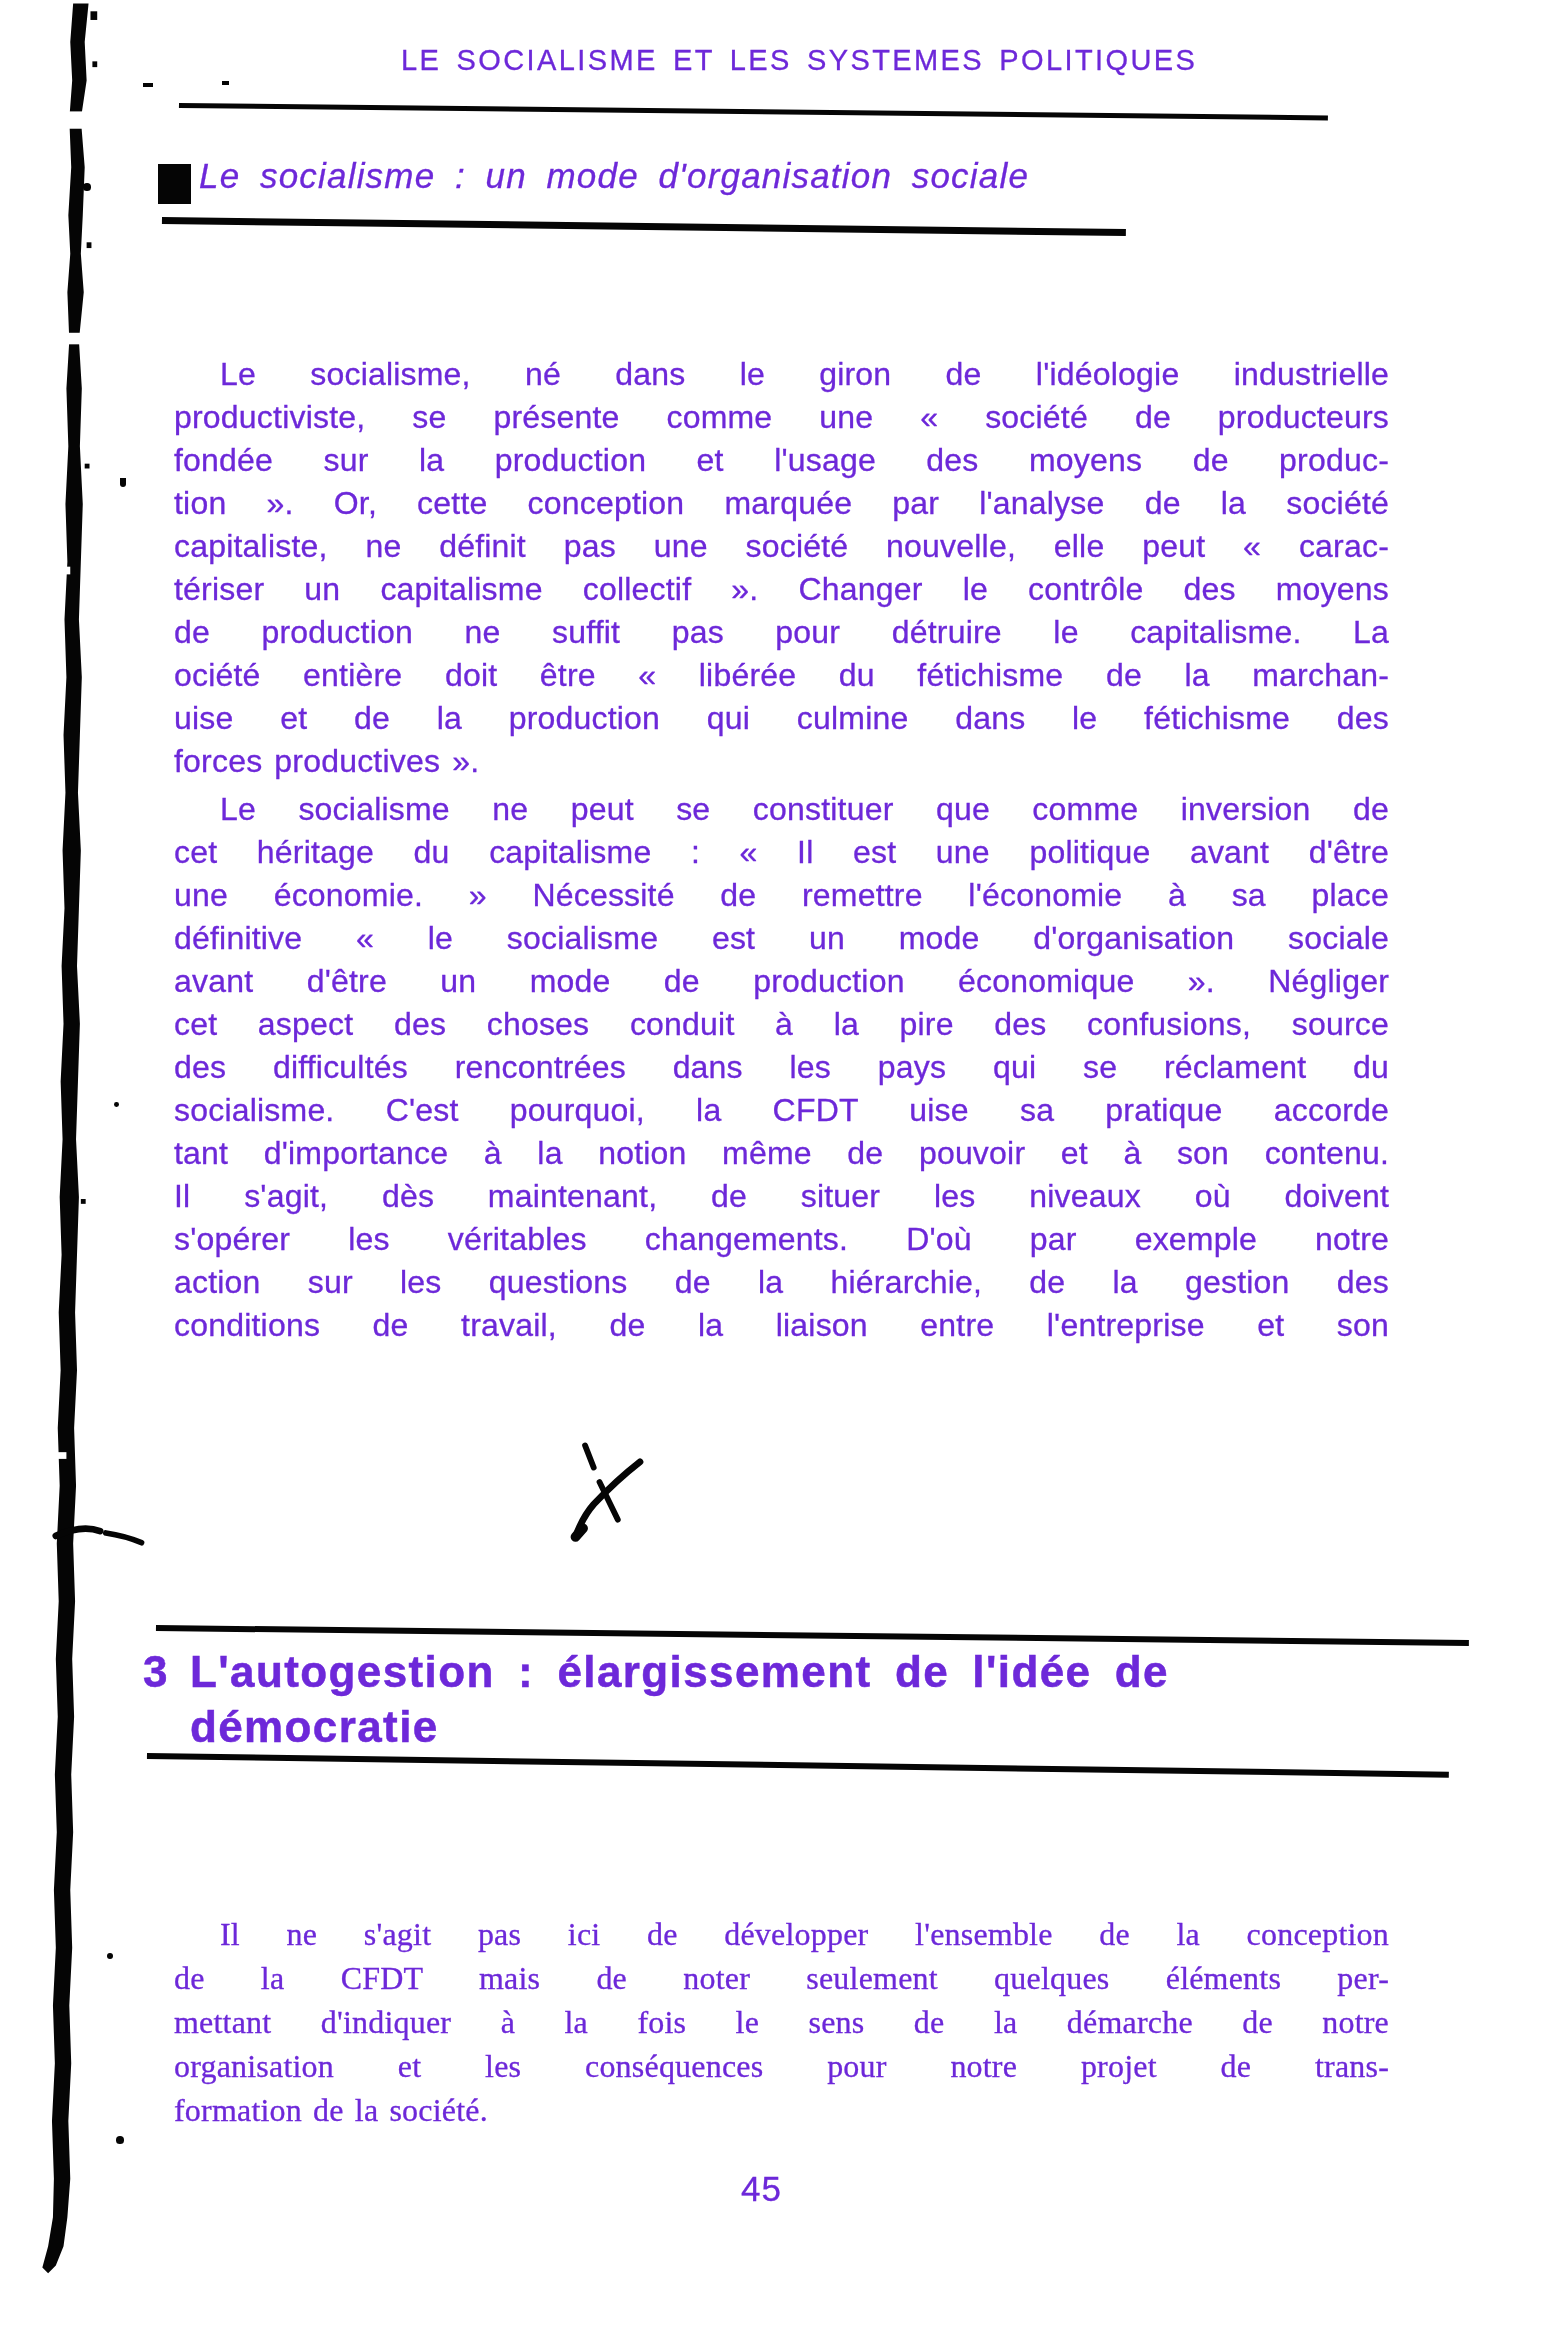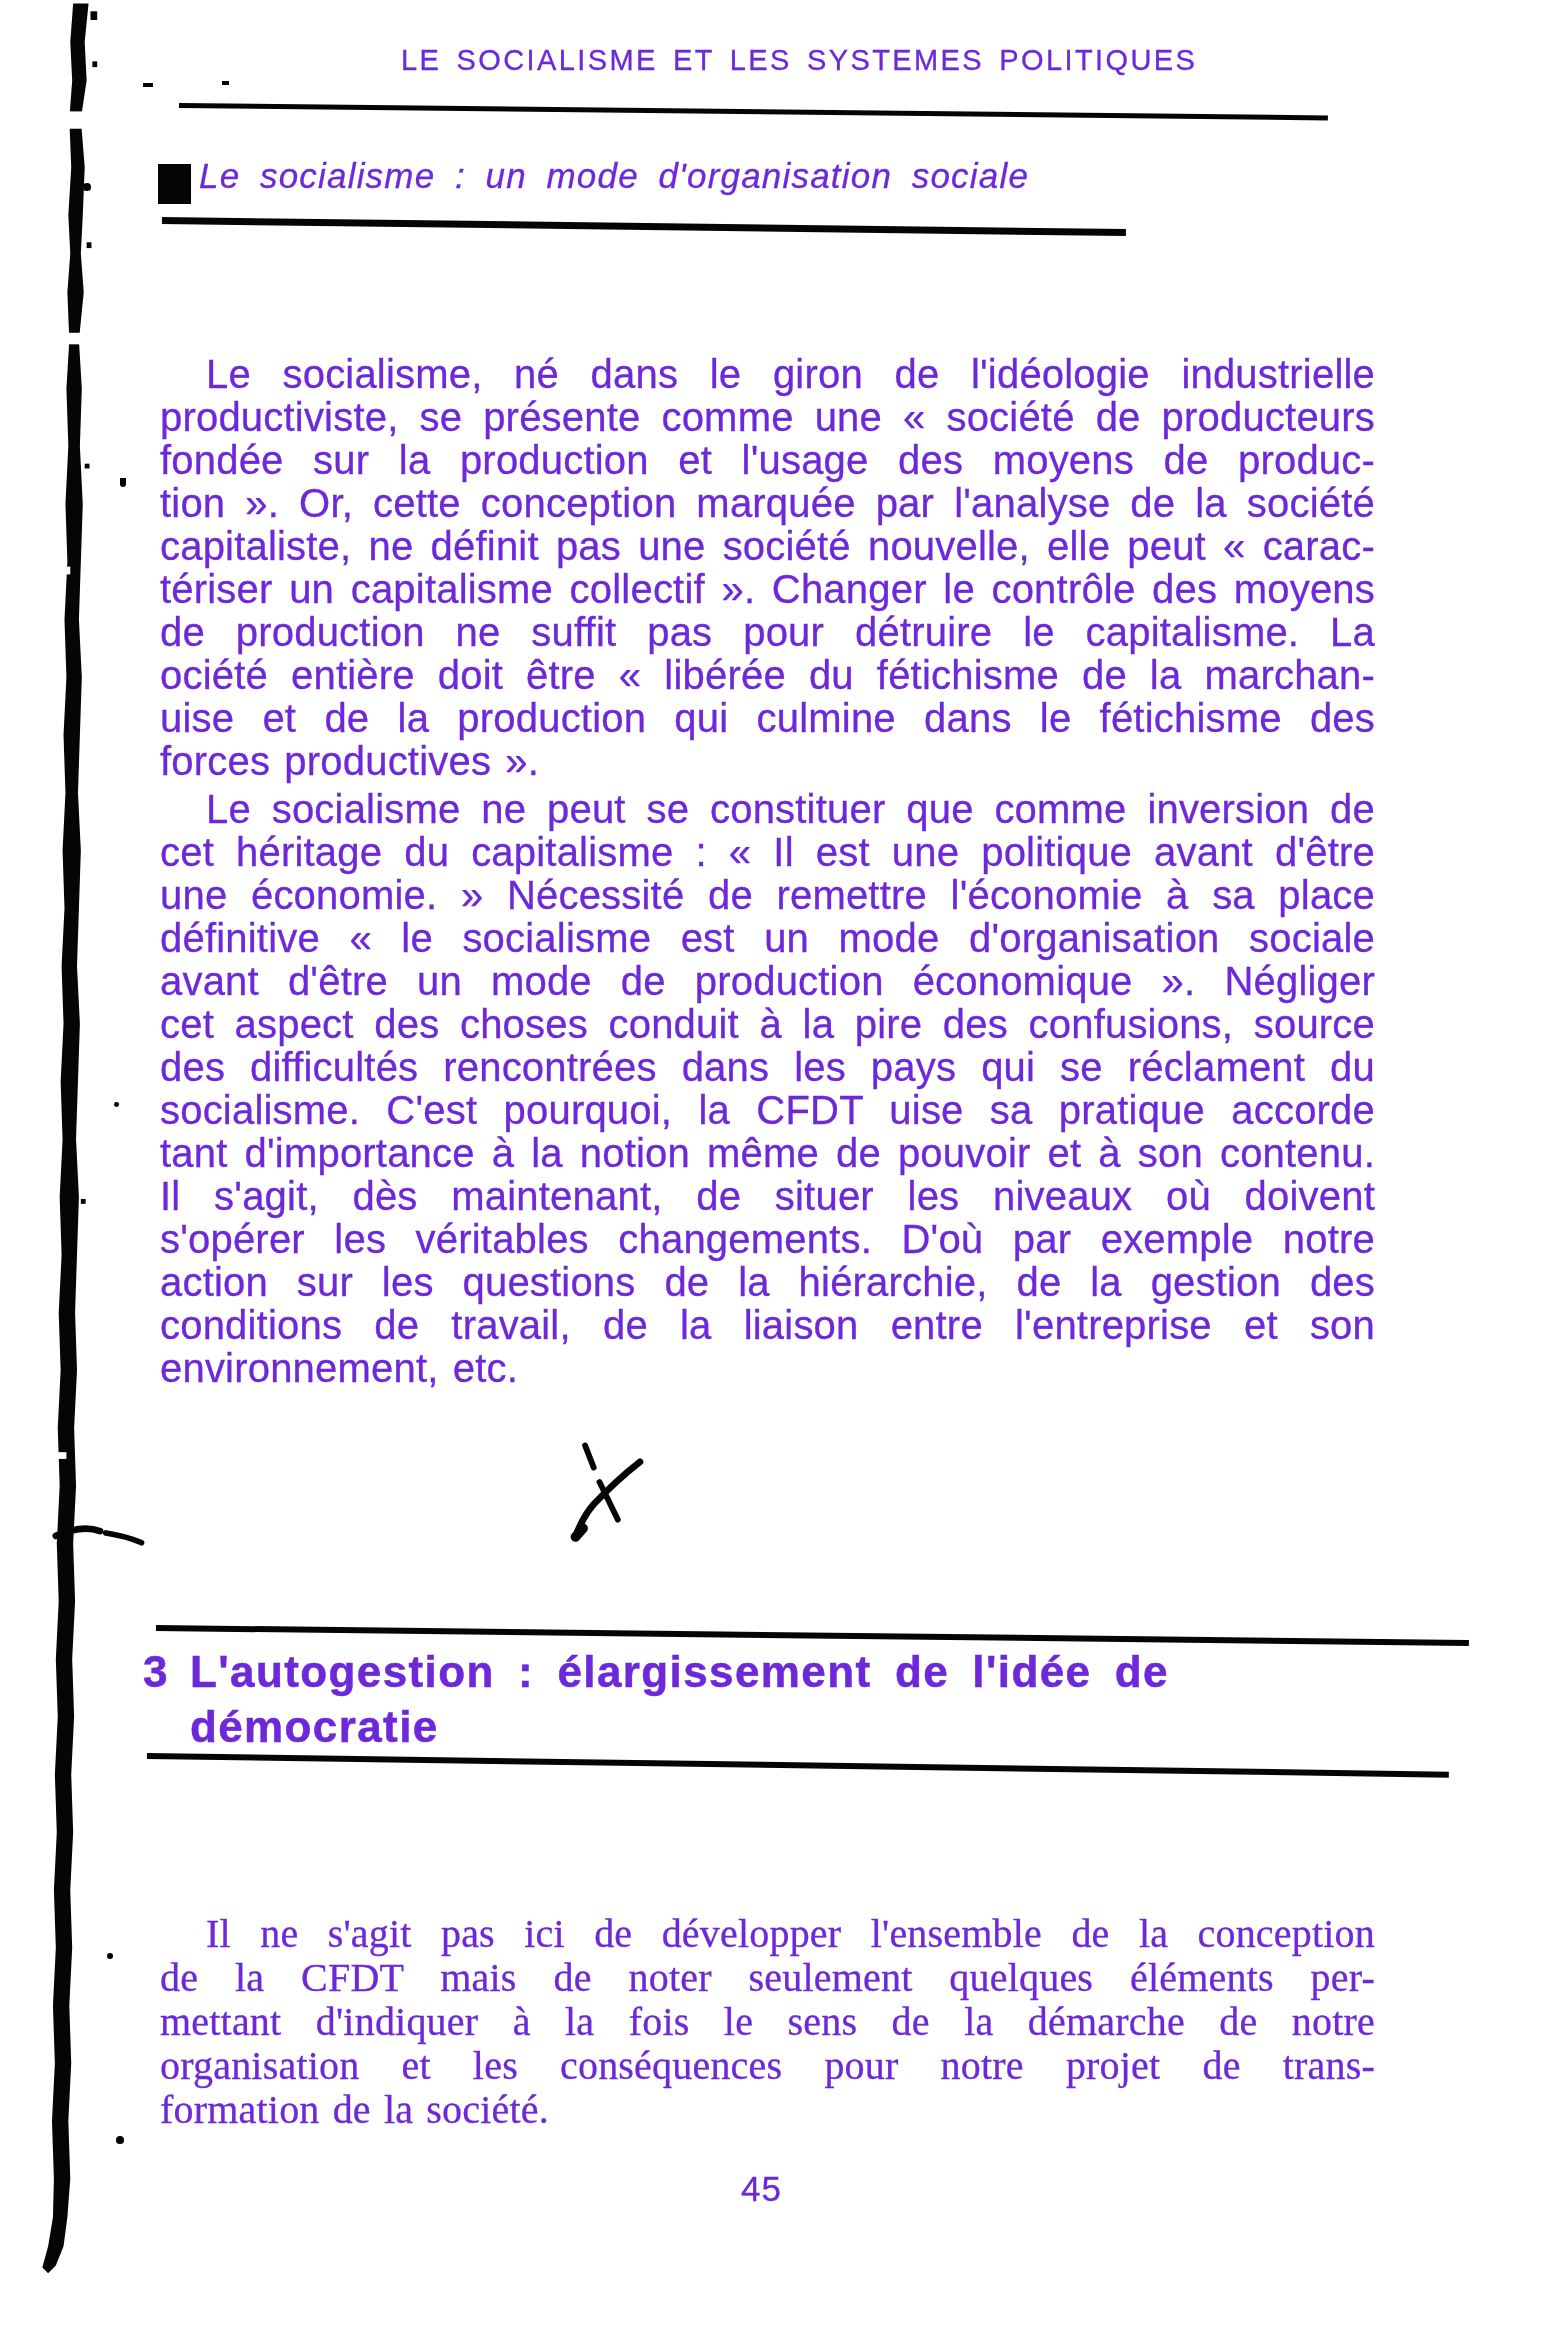--- a/index.html
+++ b/index.html
@@ -24,22 +24,22 @@
   .bullet{position:absolute;left:158px;top:164px;width:33px;height:40px;background:#050505;}
   .intro-heading{
     position:absolute;left:199px;top:156px;width:1062px;
     font-size:35px;font-style:italic;letter-spacing:1.2px;word-spacing:8.7px;
     white-space:nowrap;
     -webkit-text-stroke:0.3px currentColor;
   }
   .intro-rule{left:162px;top:217px;width:964px;height:6.8px;transform:rotate(0.72deg);}
   
   .para{
-    position:absolute;left:160px;width:1215px;
-    font-size:40px;line-height:43px;
+    position:absolute;left:174px;width:1215px;
+    font-size:32px;line-height:43px;
     letter-spacing:0.2px;word-spacing:2.9px;
     -webkit-text-stroke:0.3px currentColor;
   }
   .para-1{top:353px;}
   .para-2{top:788px;}
   .para-3{top:1912px;line-height:44px;font-family:Liberation Serif, serif;}
   .line{text-align:justify;text-align-last:justify;}
   .line.indent{text-indent:46px;}
   .line.last{text-align-last:left;}
   
@@ -126,21 +126,20 @@
       <div class="line">définitive « le socialisme est un mode d'organisation sociale</div>
       <div class="line">avant d'être un mode de production économique ». Négliger</div>
       <div class="line">cet aspect des choses conduit à la pire des confusions, source</div>
       <div class="line">des difficultés rencontrées dans les pays qui se réclament du</div>
       <div class="line">socialisme. C'est pourquoi, la CFDT uise sa pratique accorde</div>
       <div class="line">tant d'importance à la notion même de pouvoir et à son contenu.</div>
       <div class="line">Il s'agit, dès maintenant, de situer les niveaux où doivent</div>
       <div class="line">s'opérer les véritables changements. D'où par exemple notre</div>
       <div class="line">action sur les questions de la hiérarchie, de la gestion des</div>
       <div class="line">conditions de travail, de la liaison entre l'entreprise et son</div>
-      <div class="line last">environnement, etc.</div>
     </div>
 
   <svg class="xmark" width="106" height="135" viewBox="0 0 110 140">
     <path d="M 26 17 L 35 40" fill="none" stroke="#050505" stroke-width="6" stroke-linecap="round"></path>
     <path d="M 41 55 L 60 94" fill="none" stroke="#050505" stroke-width="6" stroke-linecap="round"></path>
     <path d="M 83 34 C 65 48 50 62 35 78 C 28 86 21 98 16 112" fill="none" stroke="#050505" stroke-width="7" stroke-linecap="round"></path>
     <path d="M 16 112 L 24 103" fill="none" stroke="#050505" stroke-width="10" stroke-linecap="round"></path>
   </svg>
 
   <div class="rule ch-rule-top"></div>

